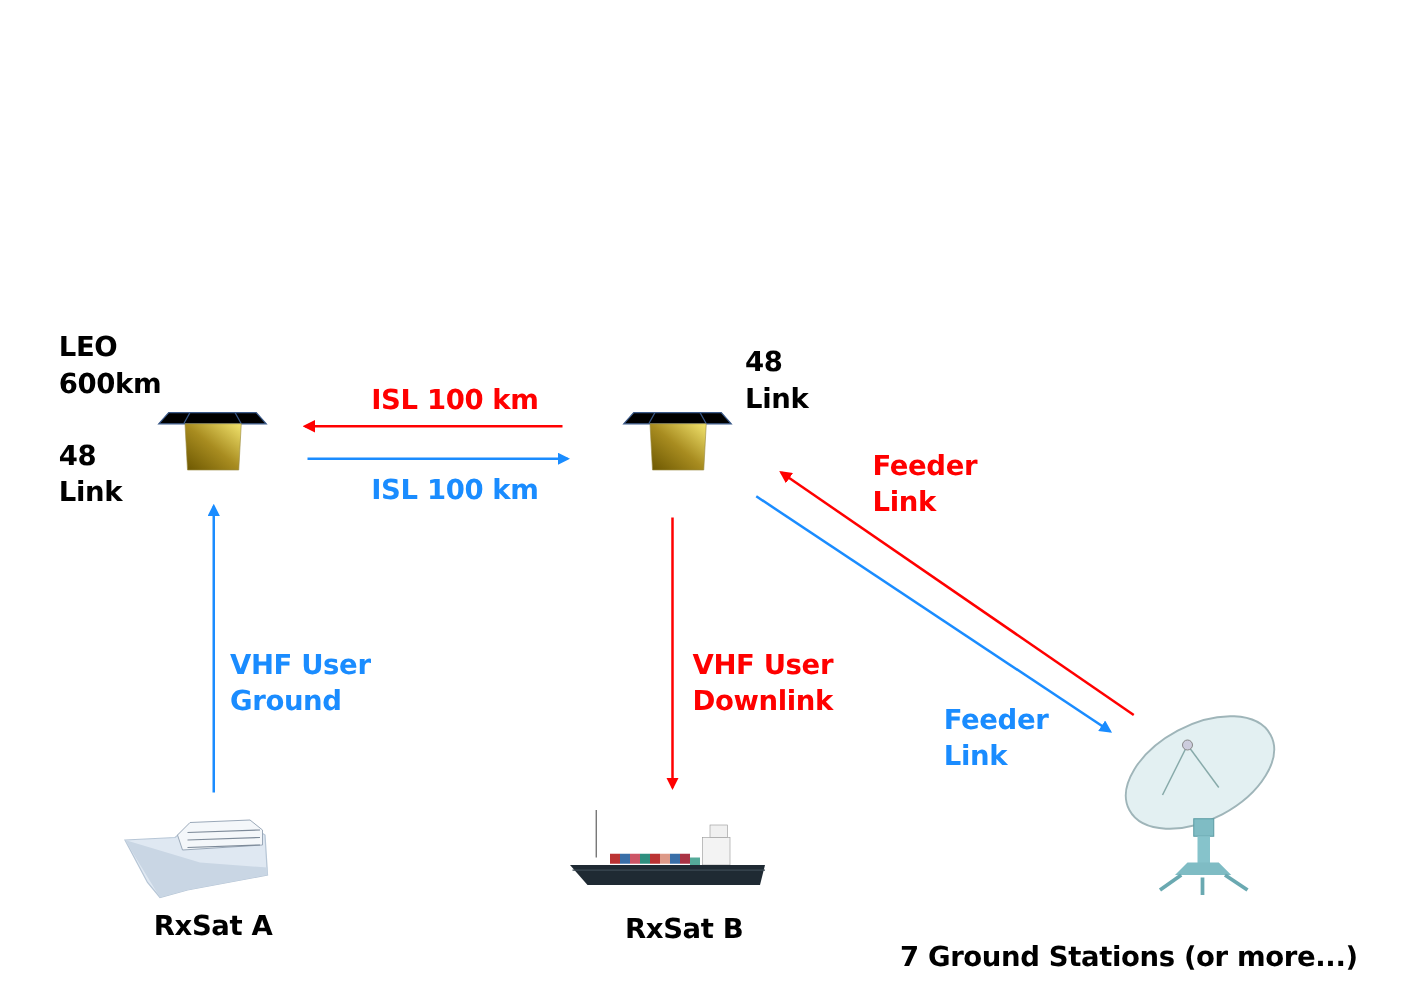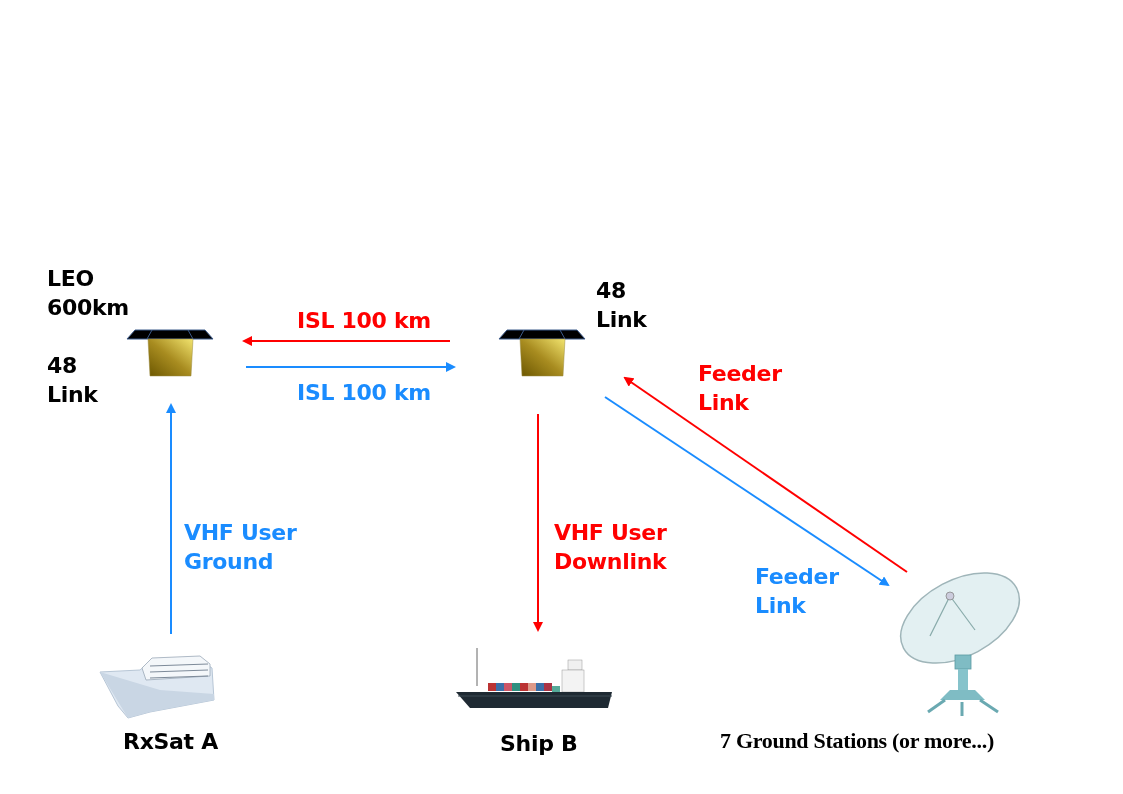--- a/index.html
+++ b/index.html
@@ -127,14 +127,14 @@
   <div>Feeder</div>
   <div>Link</div>
 </div>
 
 <div class="lbl blue" style="left:755px;top:562px;">
   <div>Feeder</div>
   <div>Link</div>
 </div>
 
 <div class="lbl black" style="left:123px;top:727px;">RxSat A</div>
-<div class="lbl black" style="left:500px;top:729px;">Ship B</div>
-<div class="lbl black" style="left:720px;top:726px;font-family:Liberation Serif, serif;">7 Ground Stations (or more...)</div>
+<div class="lbl black" style="left:500px;top:729px;">RxSat B</div>
+<div class="lbl black" style="left:720px;top:752px;">7 Ground Stations (or more...)</div>
 
 </body></html>

